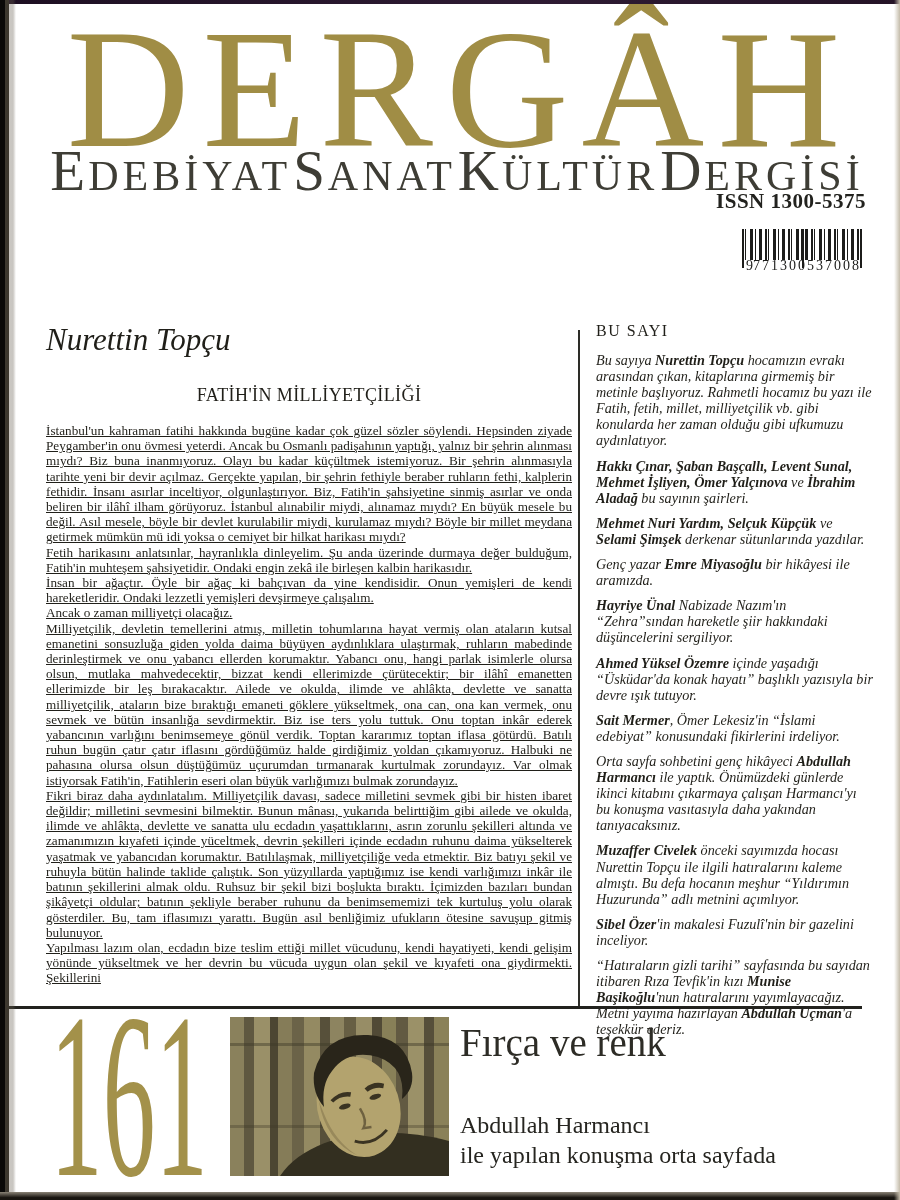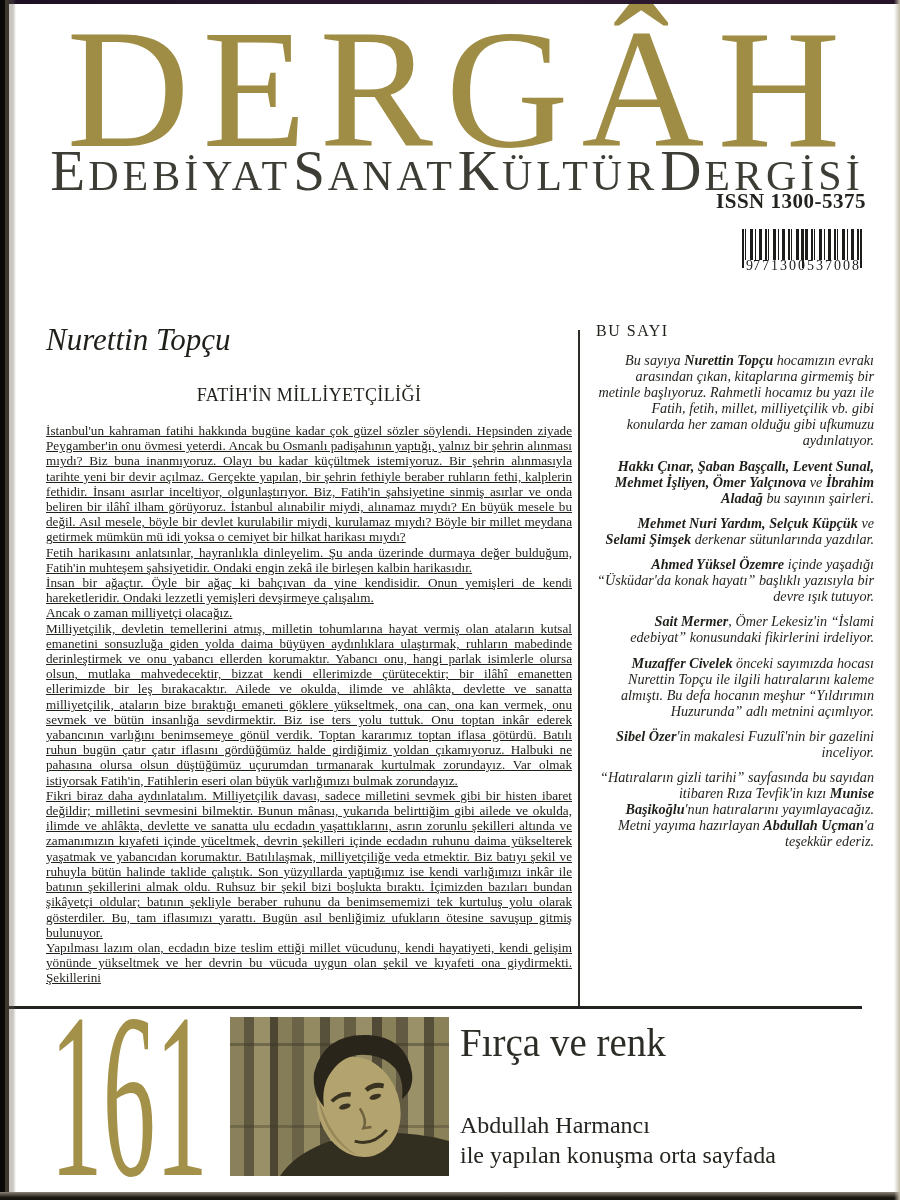--- a/index.html
+++ b/index.html
@@ -55,21 +55,21 @@
   .article-author { font-style:italic; font-size:31px; margin:0 0 27px 0; font-weight:normal; }
   .article-title { font-size:18px; letter-spacing:.4px; margin:0 0 17px 0; font-weight:normal;text-align:center; }
   .article-body p { font-size:13.2px; line-height:15.2px; text-align:justify; margin:0;text-decoration:underline; }
   .article-continuation { text-align:right; font-style:italic; font-size:13.5px; margin-top:42px; padding-right:6px; }
 
   .col-divider { position:absolute; left:578px; top:330px; width:2px; height:676px; background:#2d2d28; }
 
   
   .busayi { position:absolute; left:596px; top:322px; width:278px; color:#201f19; }
   .busayi-header { font-size:16px; letter-spacing:1.5px; margin:0 0 12px 0; font-weight:normal; }
-  .busayi-item { font-style:italic; font-size:14.2px; line-height:16.1px; margin:0 0 9px 0;text-align:right; }
+  .busayi-item { font-style:italic; font-size:14.2px; line-height:16.1px; margin:0 0 9px 0; }
   .busayi-item b { font-weight:bold; }
 
   .footer-rule { position:absolute; top:1006px; left:8px; width:854px; height:3px; background:#22221e; }
 
   
   .issue-number { position:absolute; left:48px; top:1018px; }
   .cover-photo { position:absolute; left:230px; top:1017px; width:219px; height:159px; }
   .feature-title { position:absolute; left:460px; top:1020px; font-size:39px; color:#2d2c26; }
   .feature-sub { position:absolute; left:460px; top:1110px; font-size:24px; line-height:30px; color:#262520; }
 </style>
@@ -113,22 +113,25 @@
   </div>
 
   <div class="col-divider"></div>
 
   <div class="busayi">
     <h4 class="busayi-header">BU SAYI</h4>
     <div id="busayi-items">
         <p class="busayi-item"><span>Bu sayıya </span><b>Nurettin Topçu</b><span> hocamızın evrakı arasından çıkan, kitaplarına girmemiş bir metinle başlıyoruz. Rahmetli hocamız bu yazı ile Fatih, fetih, millet, milliyetçilik vb. gibi konularda her zaman olduğu gibi ufkumuzu aydınlatıyor.</span></p>
         <p class="busayi-item"><b>Hakkı Çınar, Şaban Başçallı, Levent Sunal, Mehmet İşliyen, Ömer Yalçınova</b><span> ve </span><b>İbrahim Aladağ</b><span> bu sayının şairleri.</span></p>
         <p class="busayi-item"><b>Mehmet Nuri Yardım, Selçuk Küpçük</b><span> ve </span><b>Selami Şimşek</b><span> derkenar sütunlarında yazdılar.</span></p>
+        <p class="busayi-item"><span>Genç yazar </span><b>Emre Miyasoğlu</b><span> bir hikâyesi ile aramızda.</span></p>
+        <p class="busayi-item"><b>Hayriye Ünal</b><span> Nabizade Nazım'ın “Zehra”sından hareketle şiir hakkındaki düşüncelerini sergiliyor.</span></p>
         <p class="busayi-item"><b>Ahmed Yüksel Özemre</b><span> içinde yaşadığı “Üsküdar'da konak hayatı” başlıklı yazısıyla bir devre ışık tutuyor.</span></p>
         <p class="busayi-item"><b>Sait Mermer</b><span>, Ömer Lekesiz'in “İslami edebiyat” konusundaki fikirlerini irdeliyor.</span></p>
+        <p class="busayi-item"><span>Orta sayfa sohbetini genç hikâyeci </span><b>Abdullah Harmancı</b><span> ile yaptık. Önümüzdeki günlerde ikinci kitabını çıkarmaya çalışan Harmancı'yı bu konuşma vasıtasıyla daha yakından tanıyacaksınız.</span></p>
         <p class="busayi-item"><b>Muzaffer Civelek</b><span> önceki sayımızda hocası Nurettin Topçu ile ilgili hatıralarını kaleme almıştı. Bu defa hocanın meşhur “Yıldırımın Huzurunda” adlı metnini açımlıyor.</span></p>
         <p class="busayi-item"><b>Sibel Özer</b><span>'in makalesi Fuzulî'nin bir gazelini inceliyor.</span></p>
         <p class="busayi-item"><span>“Hatıraların gizli tarihi” sayfasında bu sayıdan itibaren Rıza Tevfik'in kızı </span><b>Munise Başikoğlu</b><span>'nun hatıralarını yayımlayacağız. Metni yayıma hazırlayan </span><b>Abdullah Uçman</b><span>'a teşekkür ederiz.</span></p>
       </div>
   </div>
 
   <div class="footer-rule"></div>
 
   <div class="issue-number">
     <svg width="172" height="180" viewBox="0 0 172 180" aria-hidden="true">

